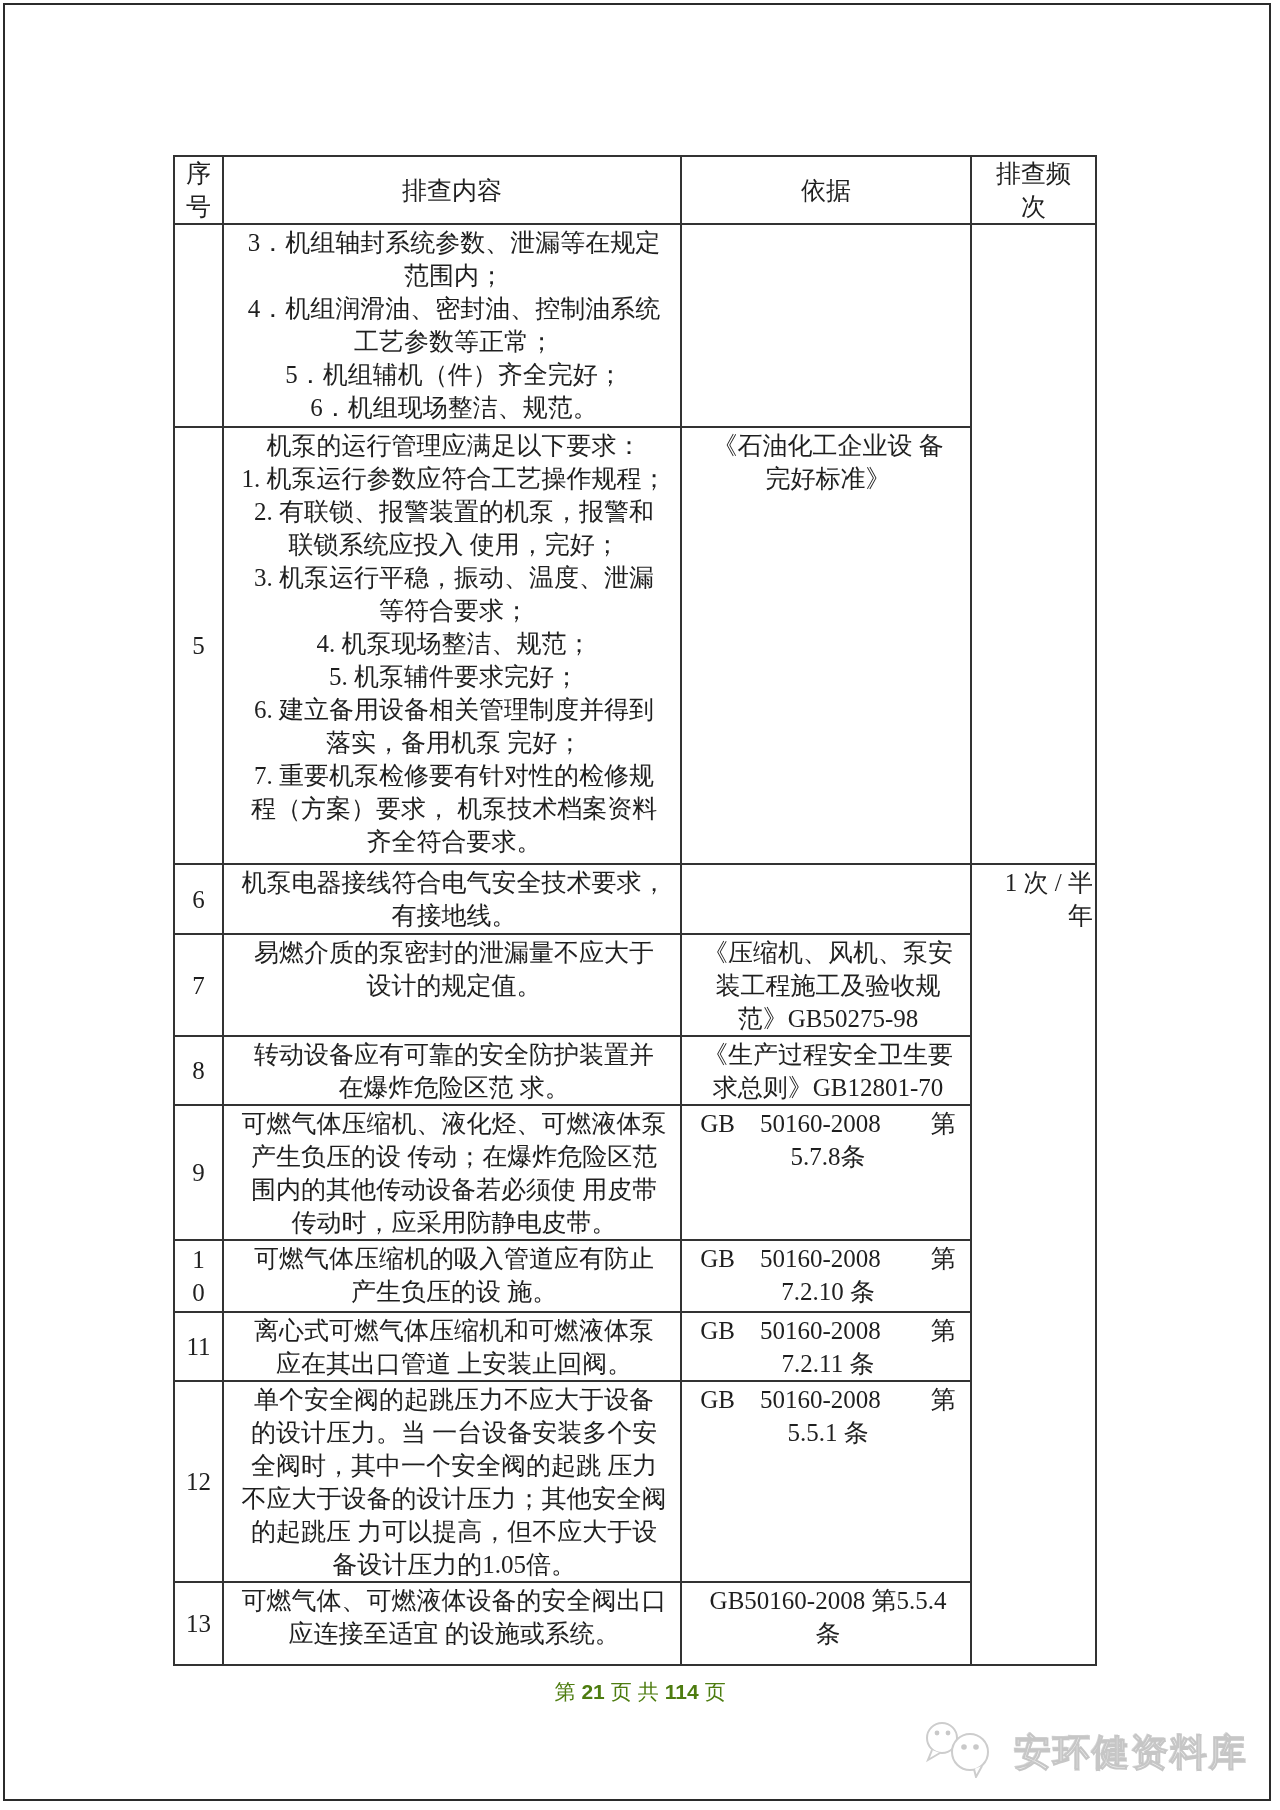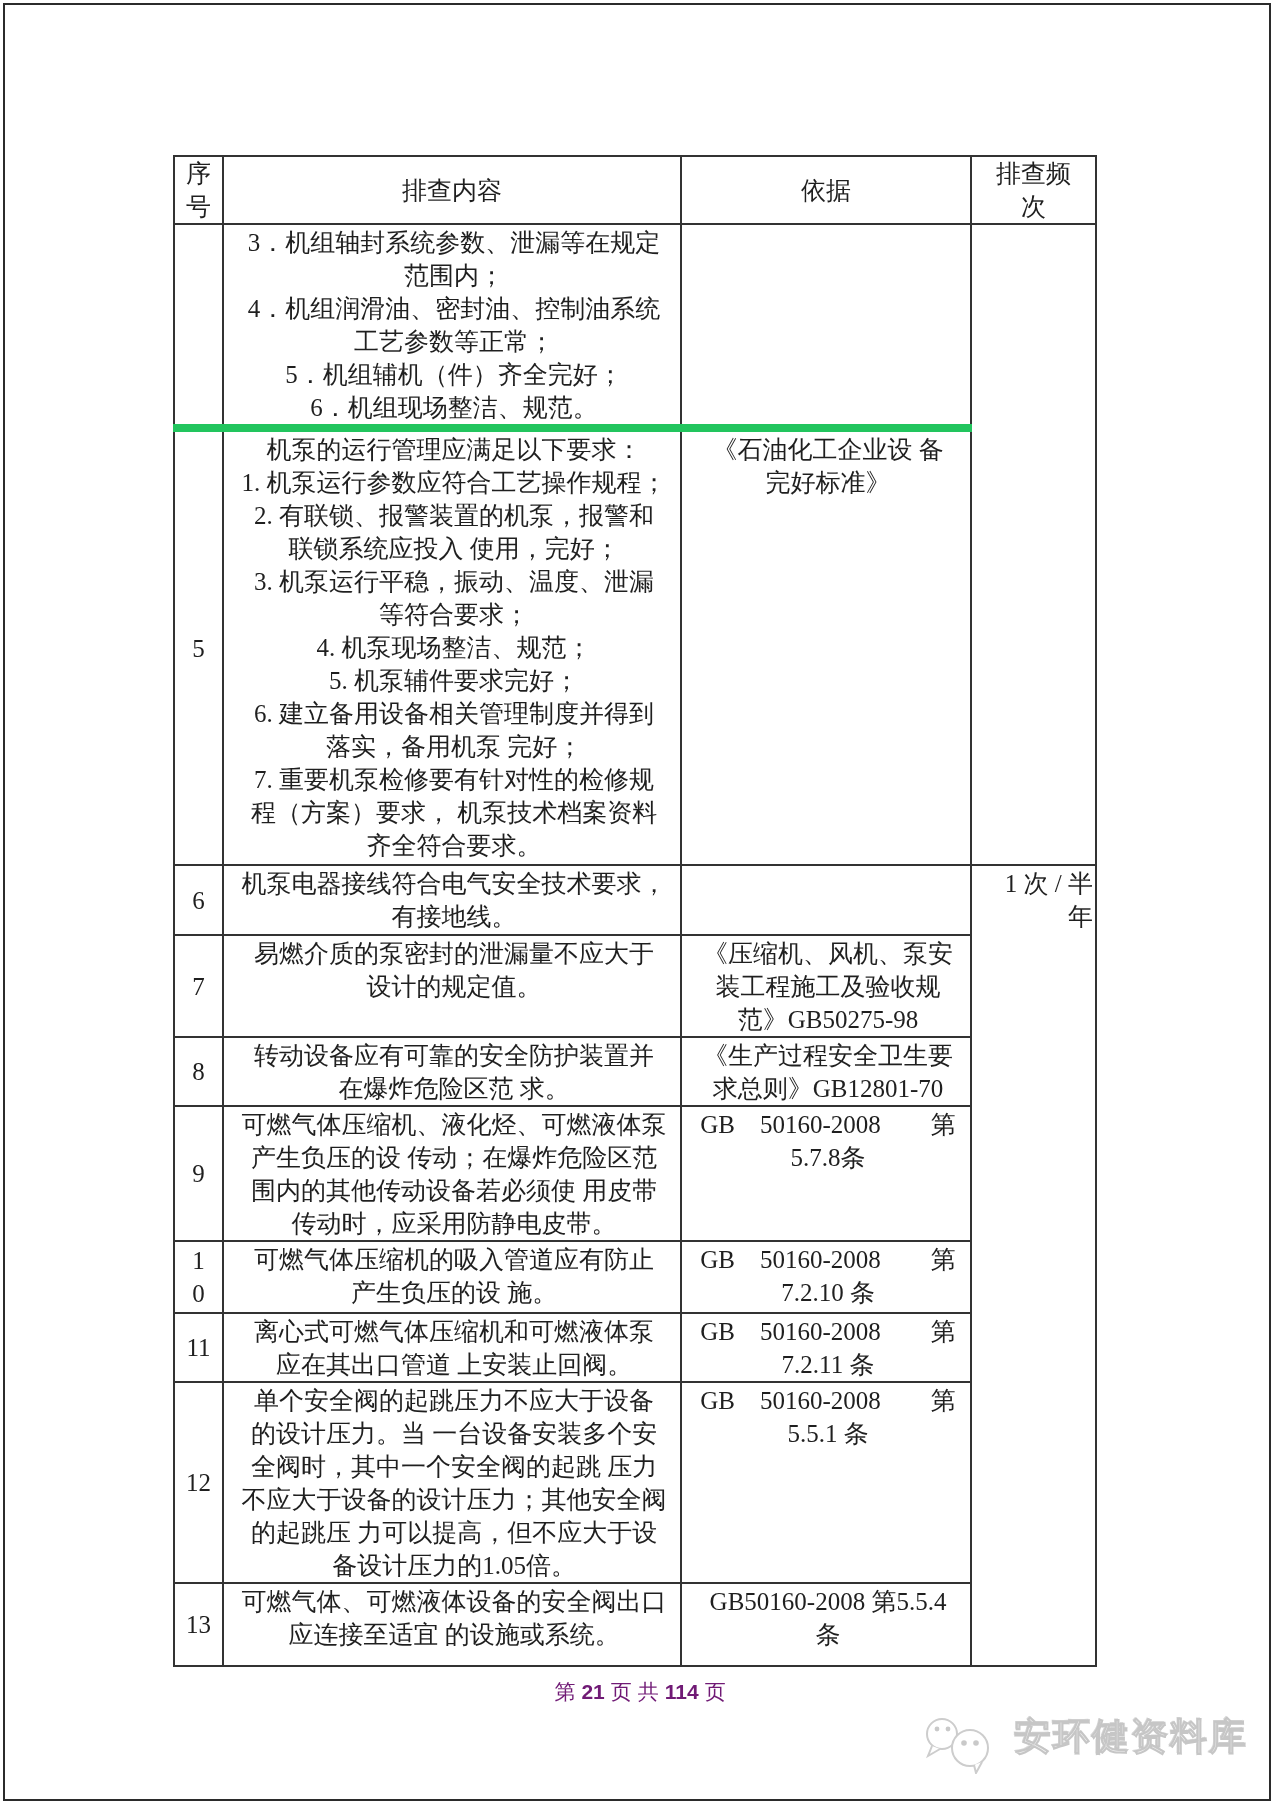--- a/index.html
+++ b/index.html
@@ -64,35 +64,35 @@
   tr.r4{height:203px;}
   tr.r5{height:437px;}
   tr.r6{height:70px;}
   tr.r7{height:101px;}
   tr.r8{height:67px;}
   tr.r9{height:135px;}
   tr.r10{height:72px;}
   tr.r11{height:66px;}
   tr.r12{height:200px;}
   tr.r13{height:83px;}
-  tr.r5 > td{border-top:8px solid #22c55e;}
+  tr.r5 > td{border-top:1px solid #22c55e;}
   .page-footer{
     position:absolute;left:0;top:1678px;width:1280px;
     text-align:center;
     font-size:21px;
-    color:#701a75;
+    color:#4d7c0f;
   }
   .page-footer span{margin:0 3px;}
   .footer-num{
     font-family:"Liberation Sans","DejaVu Sans",sans-serif;
     font-weight:700;
   }
   .watermark{
     position:absolute;top:1712px;right:32px;
-    display:flex;align-items:flex-start;
+    display:flex;align-items:flex-end;
     height:66px;
   }
   .watermark-icon{margin-right:10px;}
   .watermark-text{
     font-family:"Liberation Sans","DejaVu Sans",sans-serif;
     font-size:37px;
     font-weight:700;
     letter-spacing:2px;
     color:#f6f6f6;
     -webkit-text-stroke:1px #c6c6c6;

